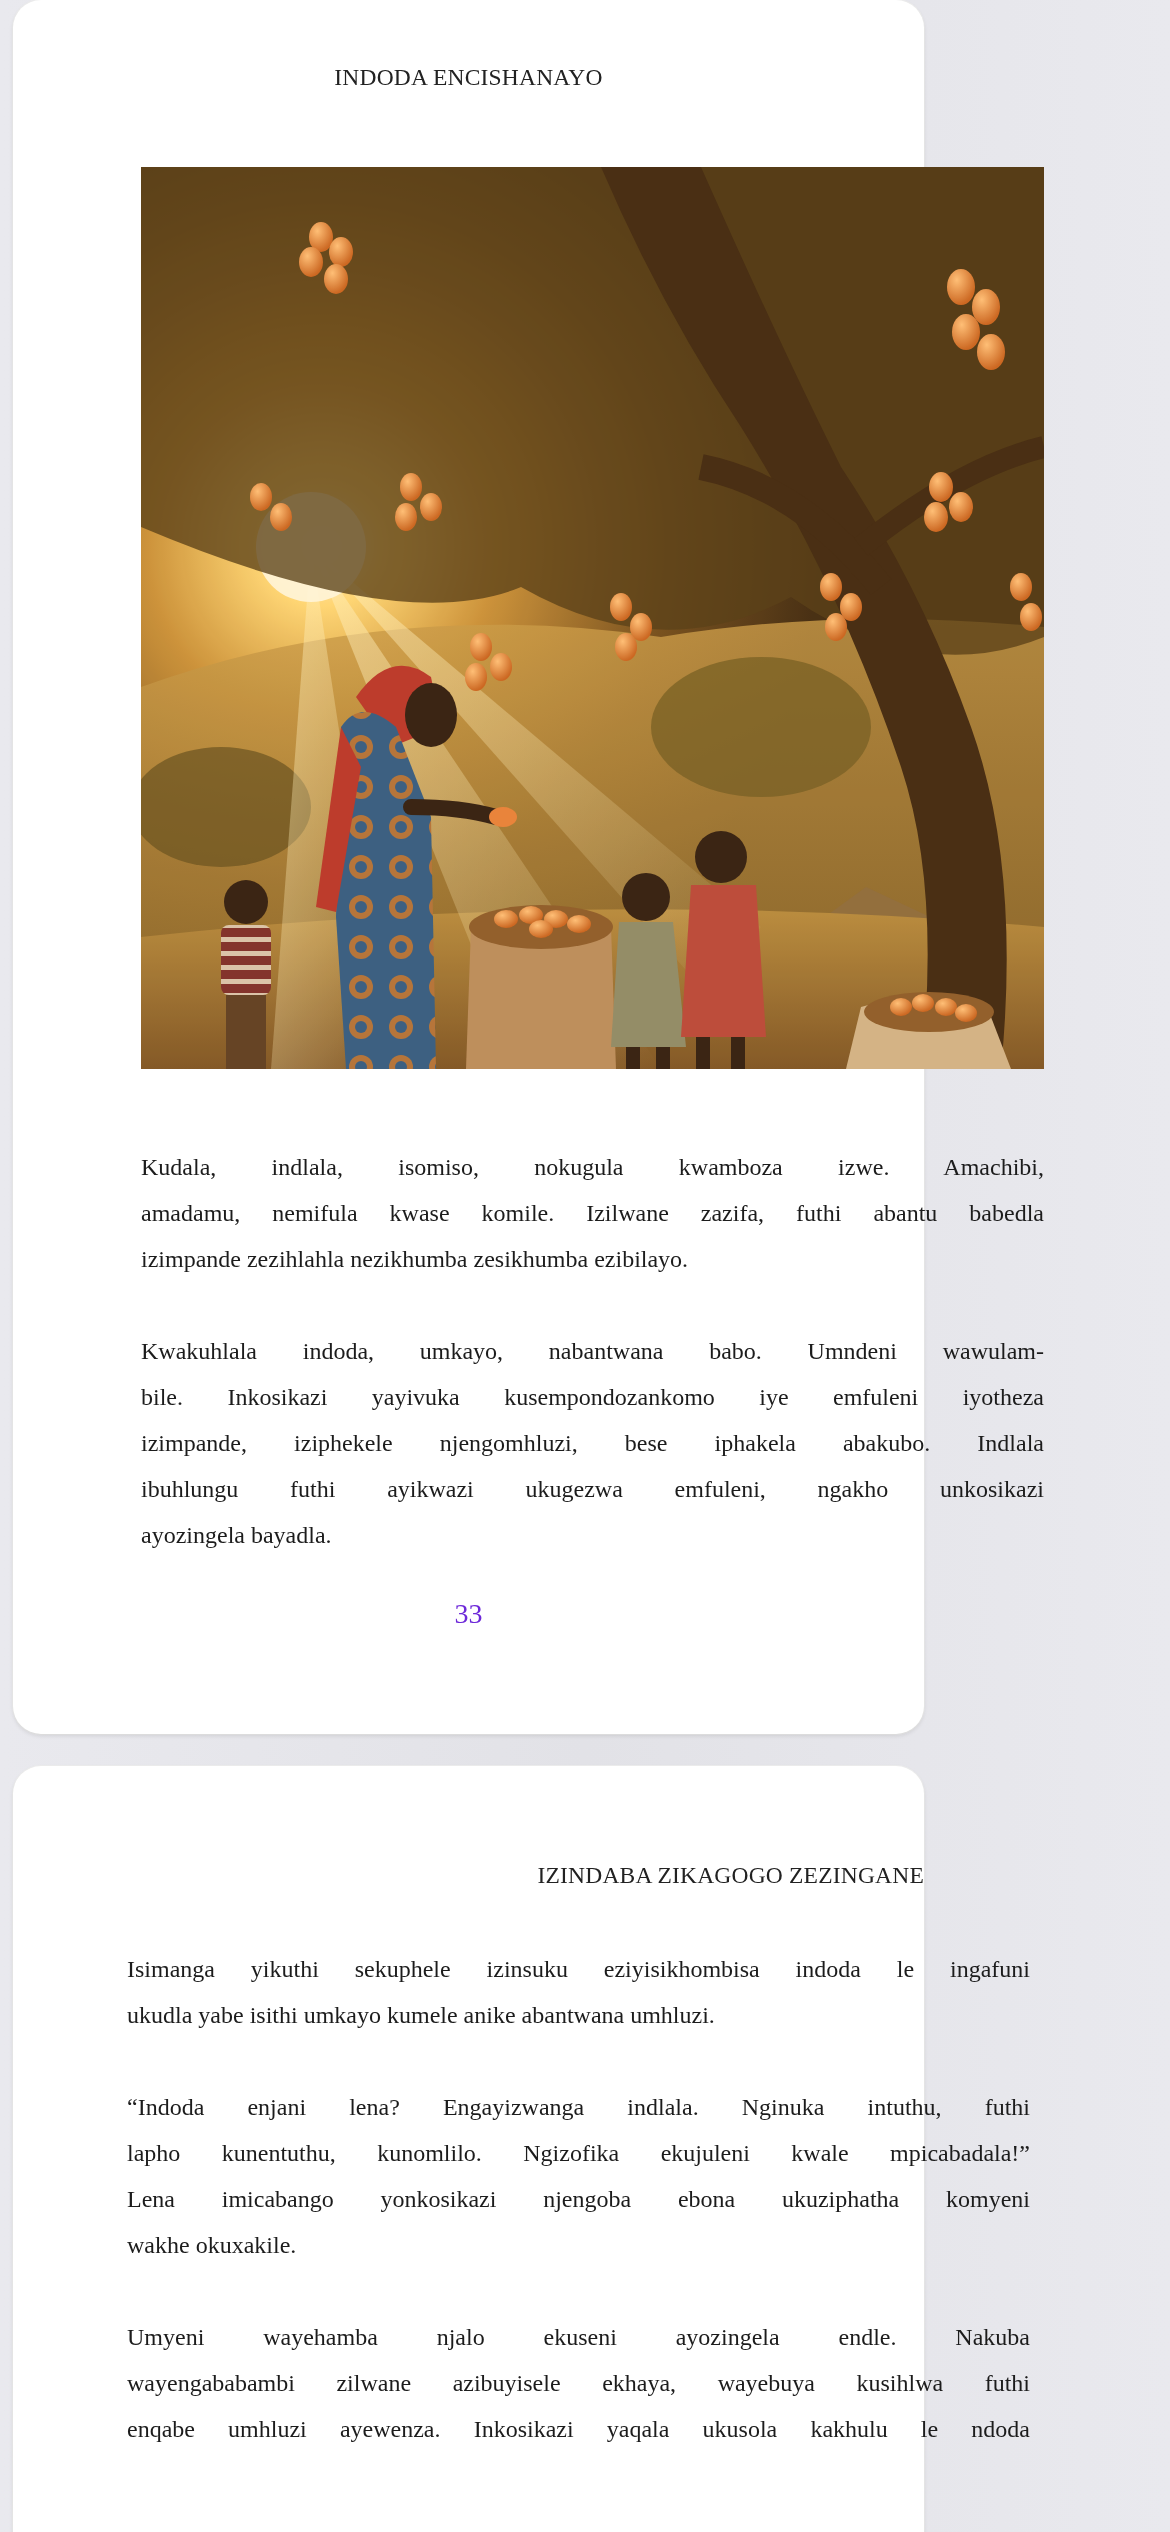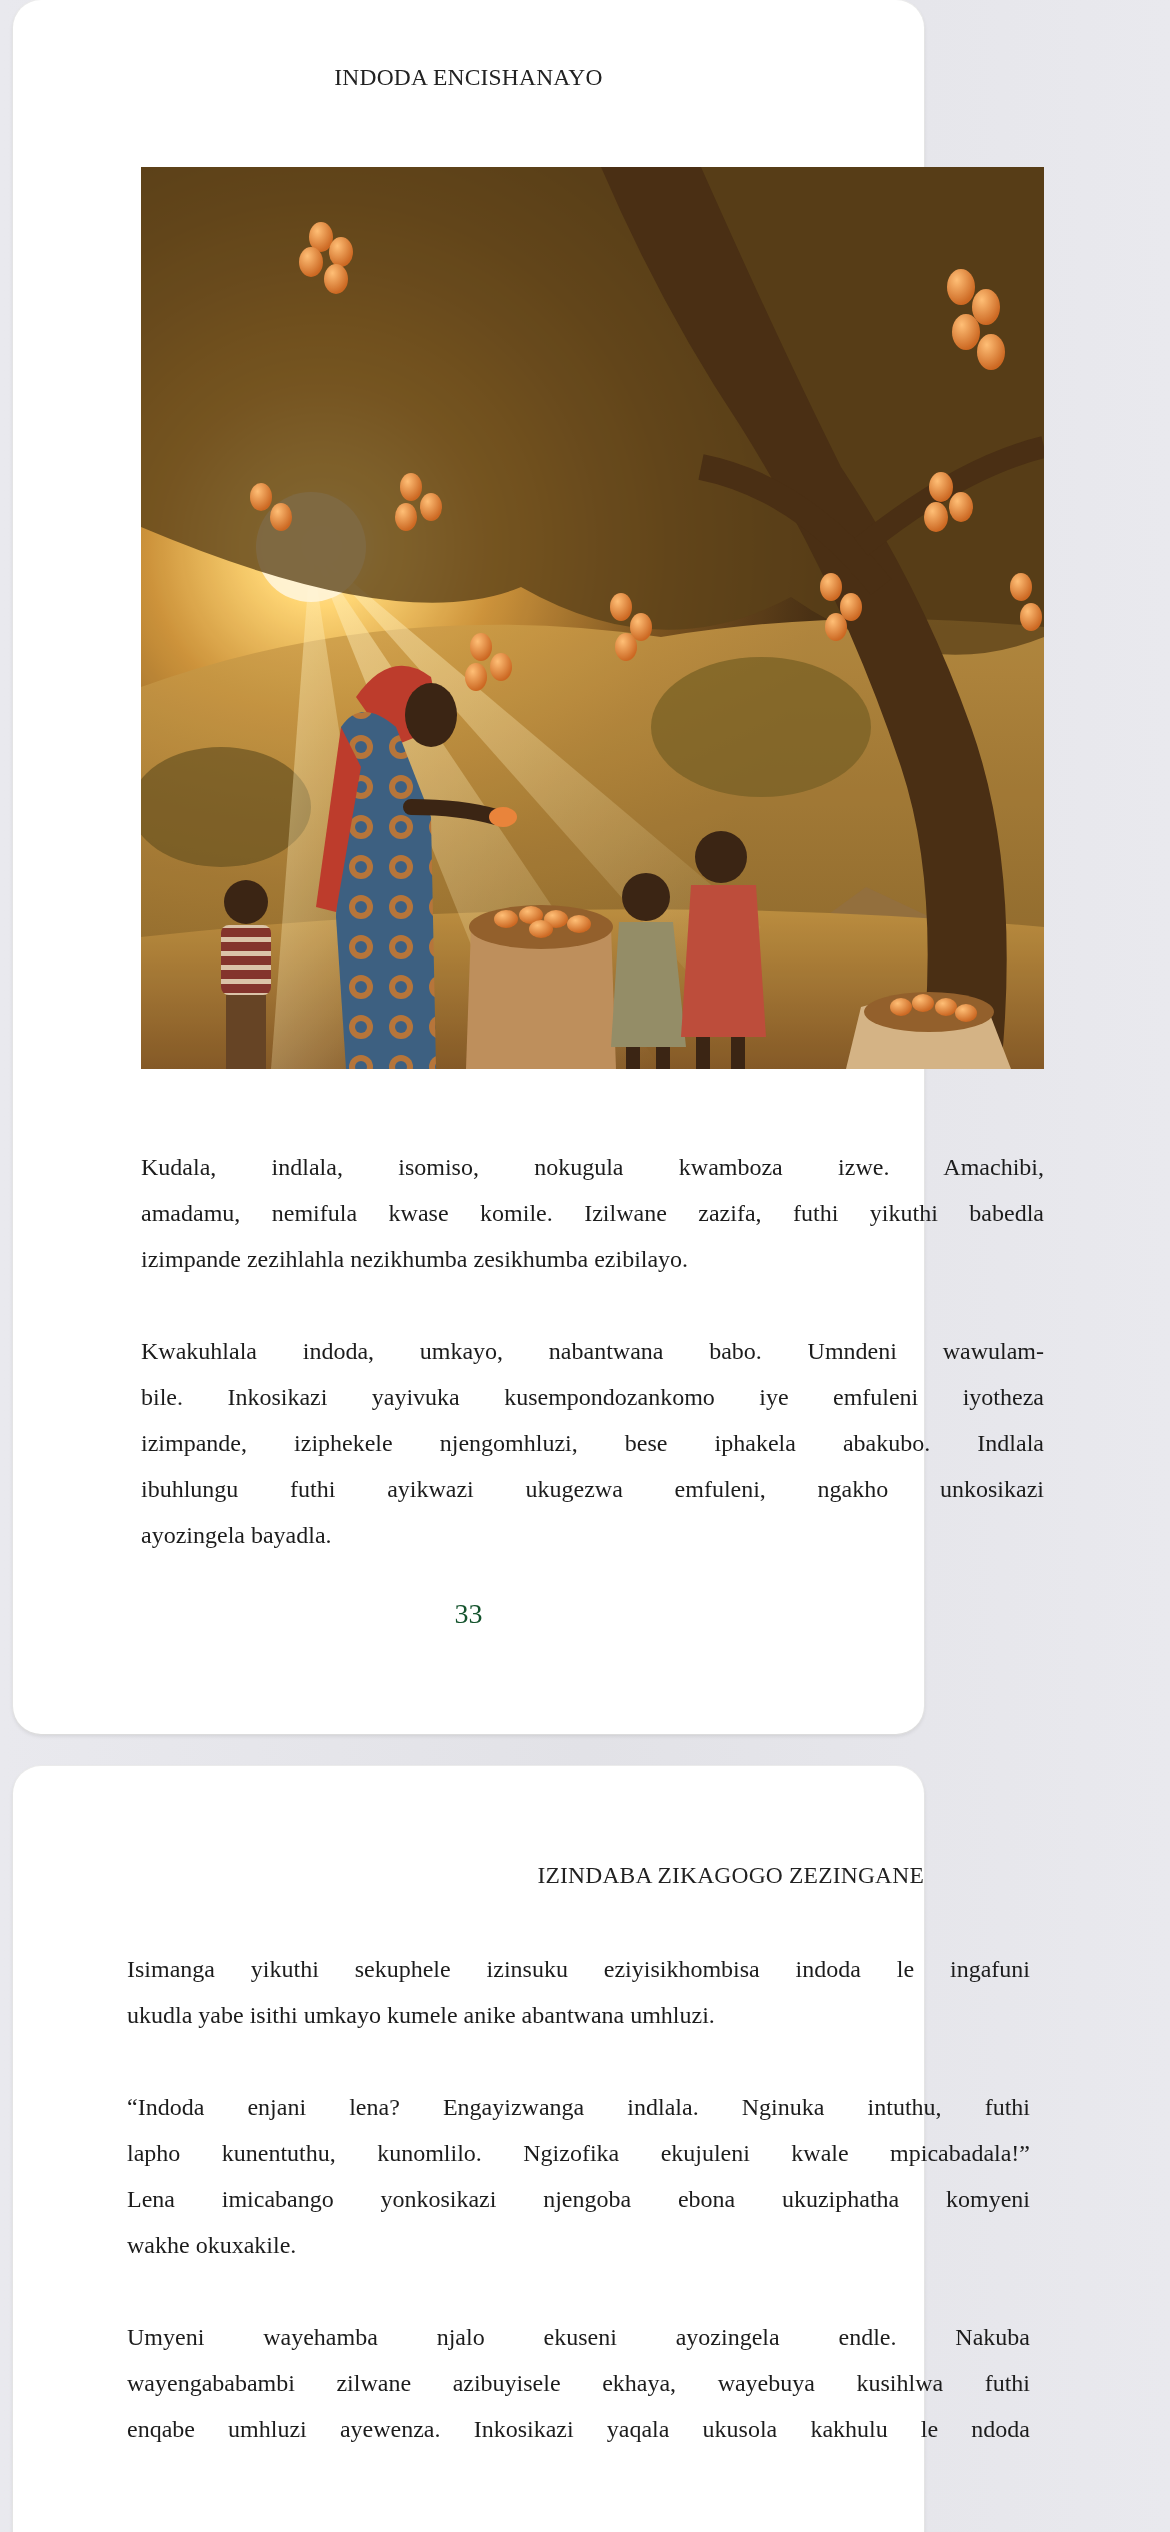--- a/index.html
+++ b/index.html
@@ -32,21 +32,21 @@
   .illustration svg { display: block; width: 100%; height: 100%; }
   .text-block {
     position: absolute; font-size: 24px; line-height: 46px; text-align: justify;
     hyphens: manual;
   }
   .text-block p { margin: 0 0 46px 0; }
   .page1 .text-block { left: 128px; width: 903px; top: 1144px; }
   .page2 .text-block { left: 114px; width: 903px; top: 180px; }
   .page-number {
     position: absolute; left: 0; right: 0; text-align: center; top: 1598px;
-    font-size: 28px; color: #14532d;
+    font-size: 28px; color: #6d28d9;
   }
   .ln { display: block; text-align: justify; text-align-last: justify; }
   .ln.last { text-align-last: left; }
 </style>
 </head>
 <body>
 
 <div class="viewer"></div>
 
 <div class="page page1">
@@ -182,21 +182,21 @@
       <rect x="555" y="870" width="14" height="32" fill="#2b1a10"></rect>
         <rect x="590" y="870" width="14" height="32" fill="#2b1a10"></rect>
 
       <rect width="903" height="902" fill="#ffb347" opacity="0.08"></rect>
     </svg>
   </div>
 
   <div class="text-block">
     <p>
       <span class="ln">Kudala, indlala, isomiso, nokugula kwamboza izwe.  Amachibi,</span>
-      <span class="ln">amadamu, nemifula kwase komile. Izilwane zazifa, futhi yikuthi babedla</span>
+      <span class="ln">amadamu, nemifula kwase komile. Izilwane zazifa, futhi abantu babedla</span>
       <span class="ln last">izimpande zezihlahla nezikhumba zesikhumba ezibilayo.</span>
     </p>
     <p>
       <span class="ln">Kwakuhlala indoda, umkayo, nabantwana babo. Umndeni wawulam-</span>
       <span class="ln">bile. Inkosikazi yayivuka kusempondozankomo iye emfuleni iyotheza</span>
       <span class="ln">izimpande, iziphekele njengomhluzi, bese iphakela abakubo. Indlala</span>
       <span class="ln">ibuhlungu futhi ayikwazi ukugezwa emfuleni, ngakho unkosikazi</span>
       <span class="ln last">ayozingela bayadla.</span>
     </p>
   </div>

